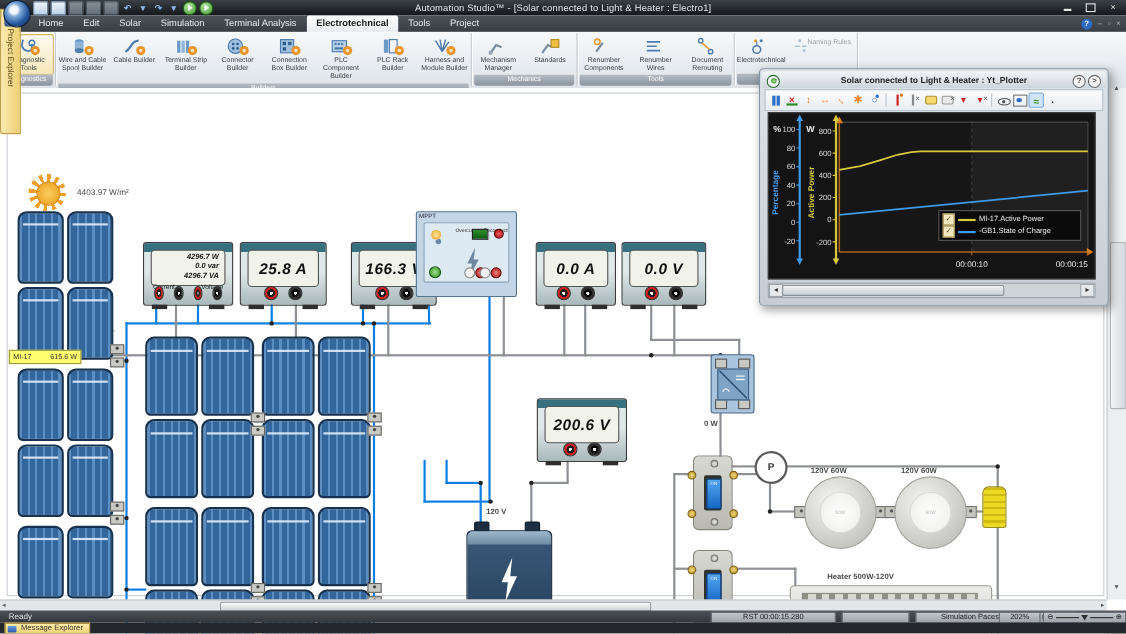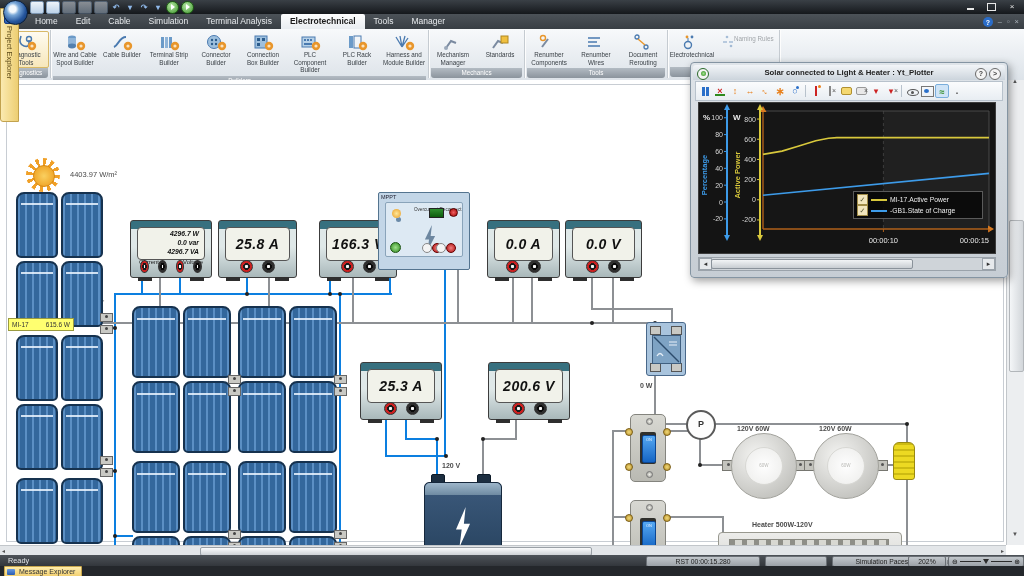--- a/index.html
+++ b/index.html
@@ -199,41 +199,42 @@
         <span class="qic txt">▾</span>
         <span class="qic txt">↷</span>
         <span class="qic txt">▾</span>
         <span class="qic grn">
           <i></i>
         </span>
         <span class="qic grn">
           <i></i>
         </span>
       </div>
+    <div id="wtitle">Automation Studio™  - [Solar connected to Light &amp; Heater : Electro1]</div>
     <div id="winbtns">
       <span class="wbtn">
           <span class="bar"></span>
         </span>
       <span class="wbtn">
           <span class="box"></span>
         </span>
       <span class="wbtn">×</span>
     </div>
   </div>
 
   <div id="menubar">
     <div id="menu-tabs">
         <div class="mtab">Home</div>
         <div class="mtab">Edit</div>
-        <div class="mtab">Cable</div>
+        <div class="mtab">Solar</div>
         <div class="mtab">Simulation</div>
         <div class="mtab">Terminal Analysis</div>
         <div class="mtab active">Electrotechnical</div>
         <div class="mtab">Tools</div>
-        <div class="mtab">Manager</div>
+        <div class="mtab">Project</div>
       </div>
     <div id="docbtns">
       <span class="dbtn help">?</span>
       <span class="dbtn">–</span>
       <span class="dbtn">▫</span>
       <span class="dbtn">×</span>
     </div>
   </div>
 
   <div id="ribbon">
@@ -499,31 +500,20 @@
       <div class="terms">
           <span class="term"></span>
           <span class="term blk"></span>
         </div>
       <div class="feet">
           <i></i>
           <i></i>
         </div>
     </div>
 
-    <div class="meter" style="left:360px;top:282px;width:80px;height:56px;">
-      <div class="mdisp big">25.3 A</div>
-      <div class="terms">
-          <span class="term"></span>
-          <span class="term blk"></span>
-        </div>
-      <div class="feet">
-          <i></i>
-          <i></i>
-        </div>
-    </div>
     <div class="meter" style="left:488px;top:282px;width:80px;height:56px;">
       <div class="mdisp big">200.6 V</div>
       <div class="terms">
           <span class="term"></span>
           <span class="term blk"></span>
         </div>
       <div class="feet">
           <i></i>
           <i></i>
         </div>

